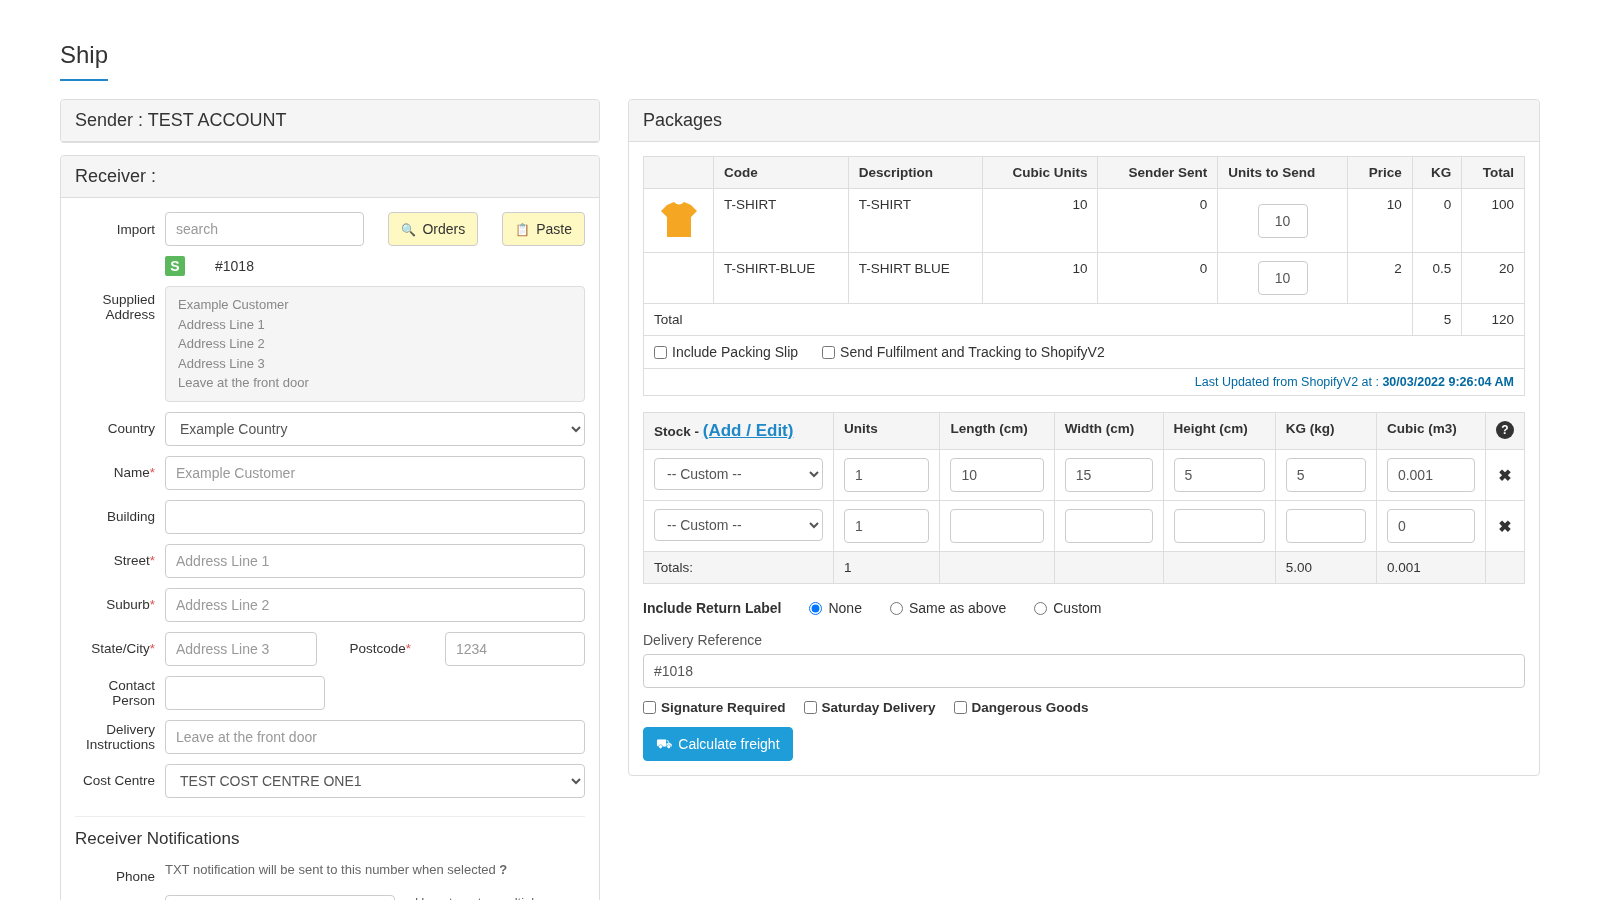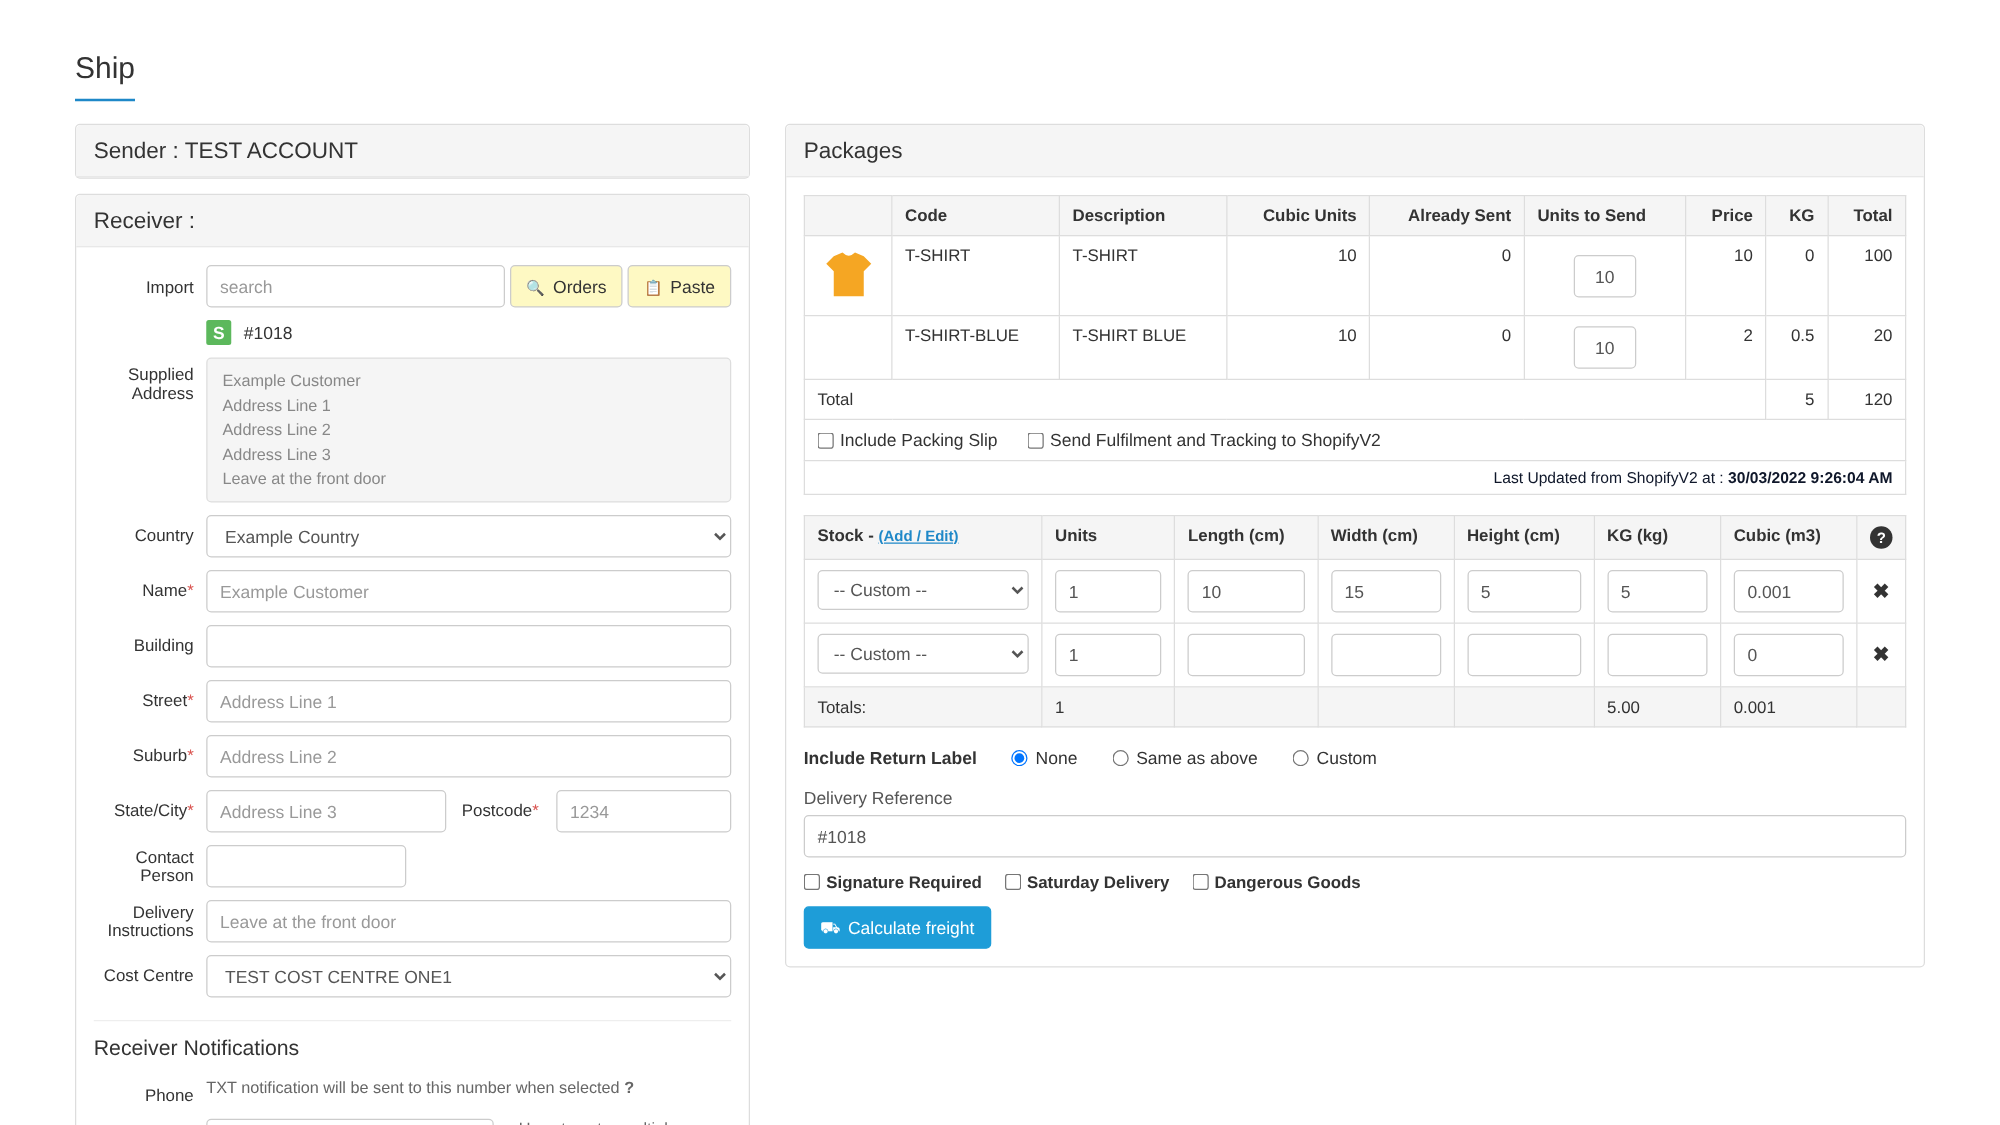--- a/index.html
+++ b/index.html
@@ -7,43 +7,43 @@
 .page { padding: 0 60px 20px 60px; }
 .page-title { font-family: "Helvetica Neue Light", "Helvetica Neue", Arial, sans-serif; font-weight: 300; font-size: 24px; color: #333; padding: 4px 0 10px 0; border-bottom: 2px solid #1e88c8; display: inline-block; margin-bottom: 0; margin-top: 37px; }
 .cols { display: flex; gap: 28px; margin-top: 18px; }
 .col-left { flex: 0 0 540px; }
 .col-right { flex: 1; }
 .panel { border: 1px solid #ddd; border-radius: 4px; margin-bottom: 12px; background: #fff; }
 .panel-heading { background: #f5f5f5; border-bottom: 1px solid #ddd; padding: 10px 14px; font-family: "Helvetica Neue Light", Arial, sans-serif; font-weight: 400; font-size: 18px; color: #333; border-radius: 4px 4px 0 0; }
 .panel-body { padding: 14px; }
 .frow { display: flex; align-items: center; margin-bottom: 10px; }
 .frow .lbl { flex: 0 0 90px; text-align: right; padding-right: 10px; color: #333; font-size: 13.5px; }
-.frow .ctrl { flex: 1; display: flex; gap: 4px; align-items: center; }
+.frow .ctrl { flex: 1; display: flex; gap: 24px; align-items: center; }
 .req { color: #d9534f; }
 input[type=text], select, textarea { width: 100%; border: 1px solid #ccc; border-radius: 4px; padding: 7px 10px; font-size: 14px; height: 34px; color: #555; background: #fff; }
 input[type=text]::placeholder { color: #999; }
 .btn { border: 1px solid #ccc; background: #fef9c3; border-radius: 4px; padding: 7px 12px; font-size: 14px; cursor: pointer; display: inline-flex; align-items: center; gap: 6px; color: #333; height: 34px; }
 .btn-primary { background: #1e9dd8; border-color: #1e9dd8; color: #fff; }
 .suppl { background: #f5f5f5; border: 1px solid #ddd; border-radius: 4px; padding: 8px 12px; color: #888; font-size: 13px; line-height: 1.5; }
 .shopify-badge { display: inline-flex; align-items: center; justify-content: center; width: 20px; height: 20px; background: #5cb85c; color: #fff; font-weight: bold; font-size: 14px; border-radius: 2px; margin-right: 6px; }
 hr.sep { border: none; border-top: 1px solid #eee; margin: 18px 0 12px 0; }
 .subhead { font-family: "Helvetica Neue Light", Arial, sans-serif; font-weight: 400; font-size: 17px; margin-bottom: 12px; }
 .note { color: #666; font-size: 13px; line-height: 1.4; }
 .chk { display: flex; align-items: center; gap: 5px; }
 .chk input { accent-color: #1e88c8; }
 
 table.grid { width: 100%; border-collapse: collapse; font-size: 13.5px; }
 table.grid th, table.grid td { border: 1px solid #ddd; padding: 8px 10px; text-align: left; vertical-align: top; }
 table.grid th { background: #f5f5f5; font-weight: 600; }
 table.grid td.num, table.grid th.num { text-align: right; }
 table.grid td.ctr { text-align: center; vertical-align: middle; }
 .tshirt { width: 44px; height: 44px; }
 .opts-row { padding: 8px 10px; border: 1px solid #ddd; border-top: none; display: flex; gap: 24px; align-items: center; }
-.updated { padding: 6px 10px; border: 1px solid #ddd; border-top: none; text-align: right; font-size: 12.5px; color: #0f172a; }
-.stock-link { color: #1e88c8; font-size: 12px; text-align: right; }
+.updated { padding: 6px 10px; border: 1px solid #ddd; border-top: none; text-align: right; font-size: 12.5px; color: #0369a1; }
+.stock-link { color: #1e88c8; font-size: 17px; text-align: right; }
 .totals-row td { background: #f5f5f5; }
 .radio-row { display: flex; align-items: center; gap: 28px; margin: 16px 0; }
 .radio-row .rlbl { font-weight: 600; }
 .radio-opt { display: flex; align-items: center; gap: 6px; }
 .checks-row { display: flex; align-items: center; gap: 18px; margin: 12px 0; font-weight: 600; font-size: 13.5px; }
 .dref-lbl { color: #555; margin-bottom: 6px; display: block; }
 .ico-search::before { content: "\1F50D"; font-size: 12px; }
 .ico-paste::before { content: "\1F4CB"; font-size: 12px; }
 .ico-truck::before { content: "\26DF"; font-size: 13px; }
 .ico-x { font-weight: bold; font-size: 16px; cursor: pointer; }
@@ -196,21 +196,21 @@
         <div class="panel-heading">Packages</div>
         <div class="panel-body">
 
           <table class="grid">
             <thead>
                 <tr>
               <th style="width:70px"></th>
               <th>Code</th>
               <th>Description</th>
               <th class="num">Cubic Units</th>
-              <th class="num">Already Sent</th>
+              <th class="num">Sender Sent</th>
               <th>Units to Send</th>
               <th class="num">Price</th>
               <th class="num">KG</th>
               <th class="num">Total</th>
             </tr>
               </thead>
             <tbody>
               <tr>
                 <td class="ctr"><svg class="tshirt" viewBox="0 0 44 44">
                       <path fill="#f5a623" d="M10 8 L17 5 Q22 10 27 5 L34 8 L40 14 L34 20 L34 40 L10 40 L10 20 L4 14 Z"></path>

